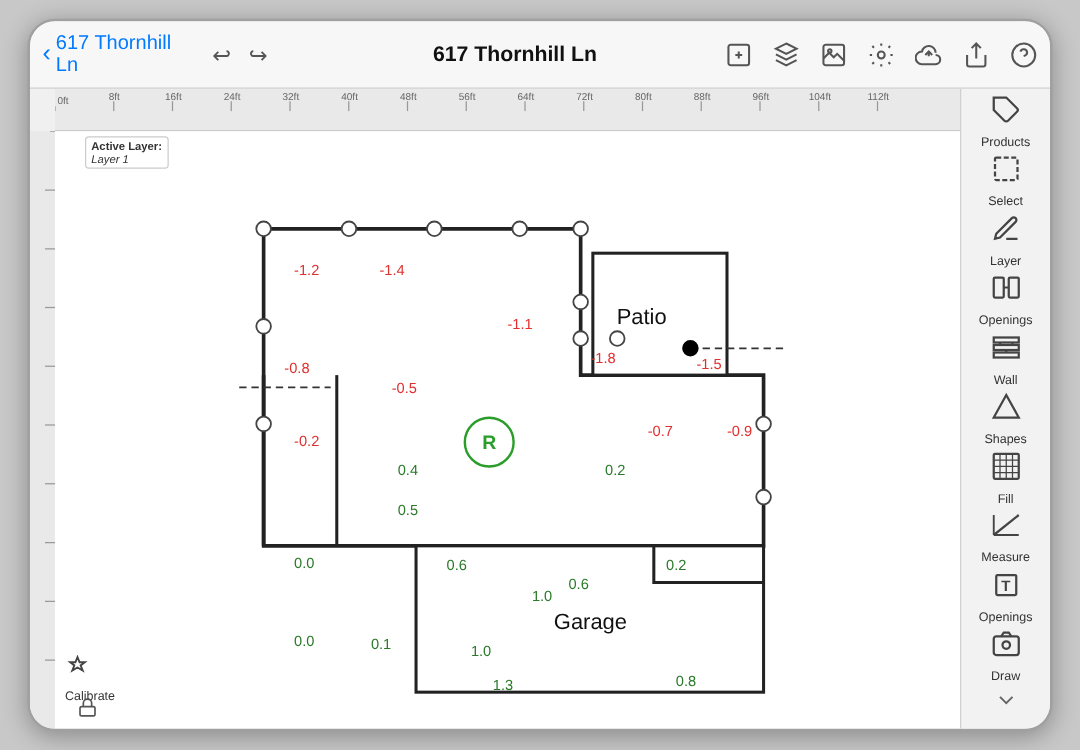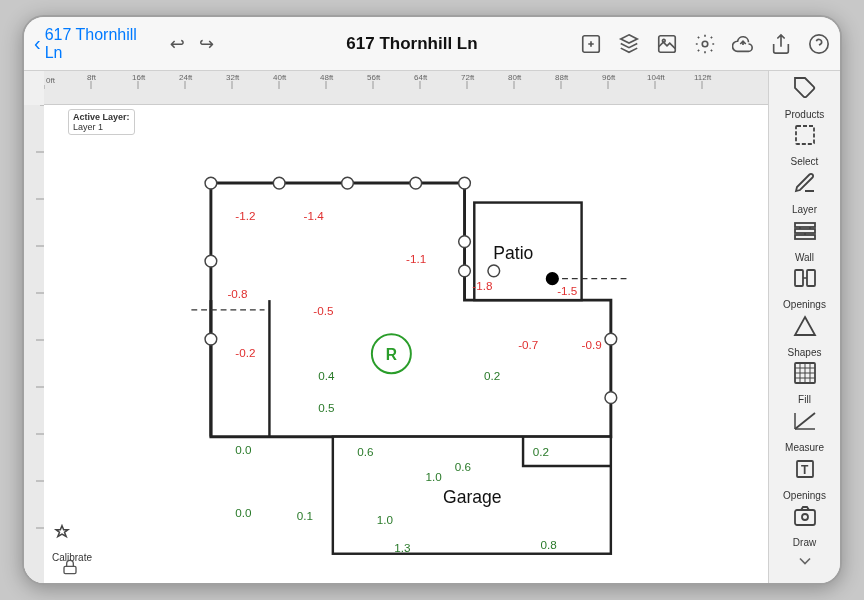--- a/index.html
+++ b/index.html
@@ -172,20 +172,21 @@
       border: 1px solid #ccc;
       border-radius: 3px;
       z-index: 10;
     }
     .active-layer .al-title {
       font-weight: bold;
       font-size: 9px;
     }
     .active-layer .al-name {
       font-size: 9px;
+      font-style: italic;
     }
     
     .calibrate-btn {
       position: absolute;
       bottom: 20px;
       left: 8px;
       display: flex;
       flex-direction: column;
       gap: 3px;
       cursor: pointer;
@@ -455,40 +456,40 @@
             <path d="M12 20h9"></path>
             <path d="M16.5 3.5a2.121 2.121 0 013 3L7 19l-4 1 1-4L16.5 3.5z"></path>
           </svg>
         </span>
         <span class="si-label">Layer</span>
       </div>
 
       <div class="sidebar-item">
         <span class="si-icon">
           <svg width="24" height="24" viewBox="0 0 24 24" fill="none" stroke="#444" stroke-width="1.8">
+            <rect x="2" y="4" width="8" height="16" rx="1"></rect>
+            <rect x="14" y="4" width="8" height="16" rx="1"></rect>
+            <line x1="10" y1="12" x2="14" y2="12" stroke="#444" stroke-width="1.5"></line>
+          </svg>
+        </span>
+        <span class="si-label">Openings</span>
+      </div>
+
+      <div class="sidebar-item">
+        <span class="si-icon">
+          <svg width="24" height="24" viewBox="0 0 24 24" fill="none" stroke="#444" stroke-width="1.8">
             <rect x="2" y="4" width="20" height="4" rx="0"></rect>
             <rect x="2" y="10" width="20" height="4" rx="0"></rect>
             <rect x="2" y="16" width="20" height="4" rx="0"></rect>
             <line x1="7" y1="8" x2="7" y2="10" stroke="#444" stroke-width="1.8"></line>
             <line x1="17" y1="8" x2="17" y2="10" stroke="#444" stroke-width="1.8"></line>
             <line x1="12" y1="14" x2="12" y2="16" stroke="#444" stroke-width="1.8"></line>
           </svg>
         </span>
         <span class="si-label">Wall</span>
-      </div>
-
-      <div class="sidebar-item">
-        <span class="si-icon">
-          <svg width="24" height="24" viewBox="0 0 24 24" fill="none" stroke="#444" stroke-width="1.8">
-            <rect x="2" y="4" width="8" height="16" rx="1"></rect>
-            <rect x="14" y="4" width="8" height="16" rx="1"></rect>
-            <line x1="10" y1="12" x2="14" y2="12" stroke="#444" stroke-width="1.5"></line>
-          </svg>
-        </span>
-        <span class="si-label">Openings</span>
       </div>
 
       <div class="sidebar-item">
         <span class="si-icon">
           <svg width="24" height="24" viewBox="0 0 24 24" fill="none" stroke="#444" stroke-width="1.8">
             <polygon points="12,3 22,21 2,21"></polygon>
           </svg>
         </span>
         <span class="si-label">Shapes</span>
       </div>

